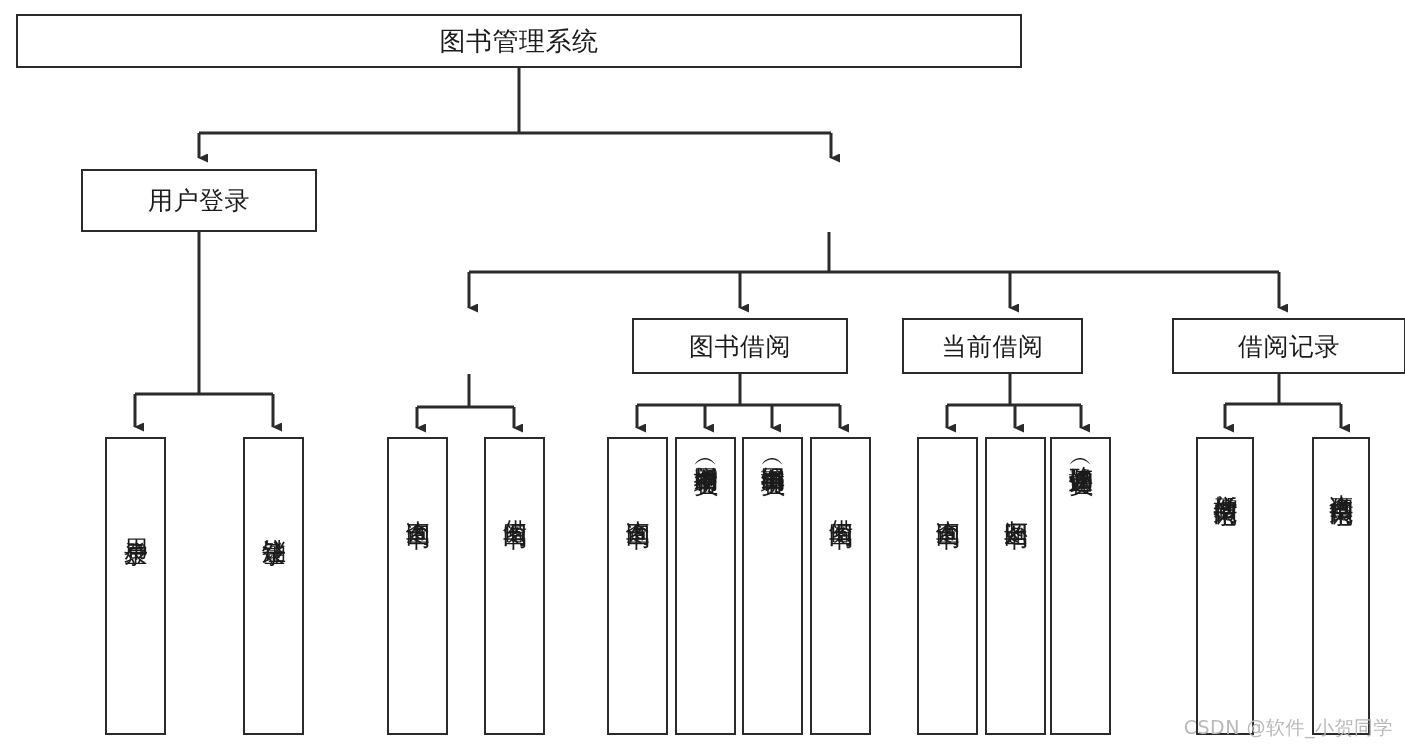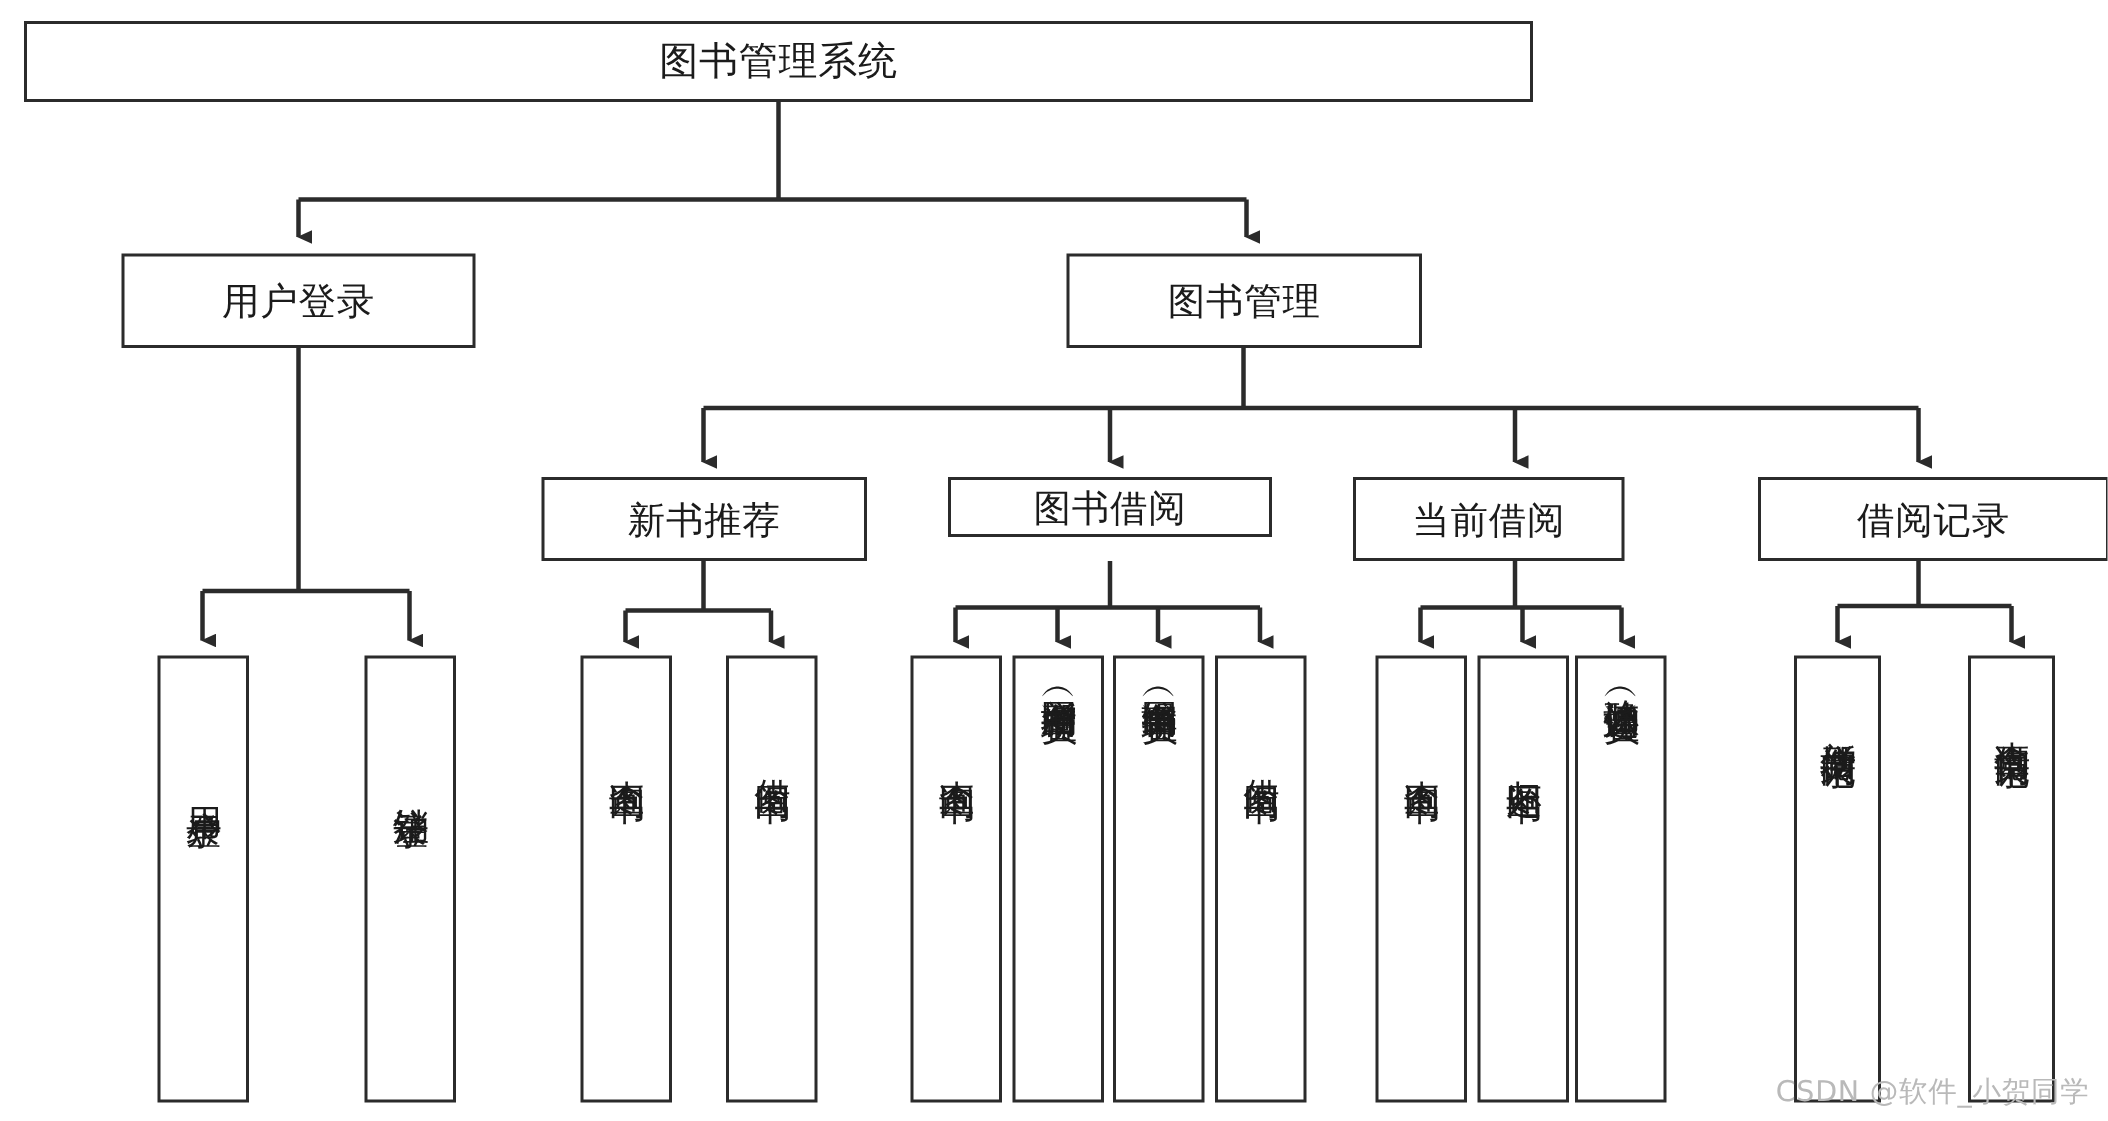--- a/index.html
+++ b/index.html
@@ -138,28 +138,22 @@
     </g>
   </svg>
 
   <div class="node h root" style="left:16px;top:14px;width:1006px;height:54px;">
     <span class="node-label">图书管理系统</span>
   </div>
 
   <div class="node h" style="left:81px;top:169px;width:236px;height:63px;">
     <span class="node-label">用户登录</span>
   </div>
-  <div class="node h" style="left:711px;top:169px;width:237px;height:63px;">
-    <span class="node-label">图书管理</span>
-  </div>
-
-  <div class="node h" style="left:361px;top:318px;width:217px;height:56px;">
-    <span class="node-label">新书推荐</span>
-  </div>
-  <div class="node h" style="left:632px;top:318px;width:216px;height:40px;">
+
+  <div class="node h" style="left:632px;top:318px;width:216px;height:56px;">
     <span class="node-label">图书借阅</span>
   </div>
   <div class="node h" style="left:902px;top:318px;width:181px;height:56px;">
     <span class="node-label">当前借阅</span>
   </div>
   <div class="node h" style="left:1172px;top:318px;width:234px;height:56px;">
     <span class="node-label">借阅记录</span>
   </div>
 
   <div class="node v" style="left:105px;top:437px;width:61px;height:298px;padding-top:80px;">

